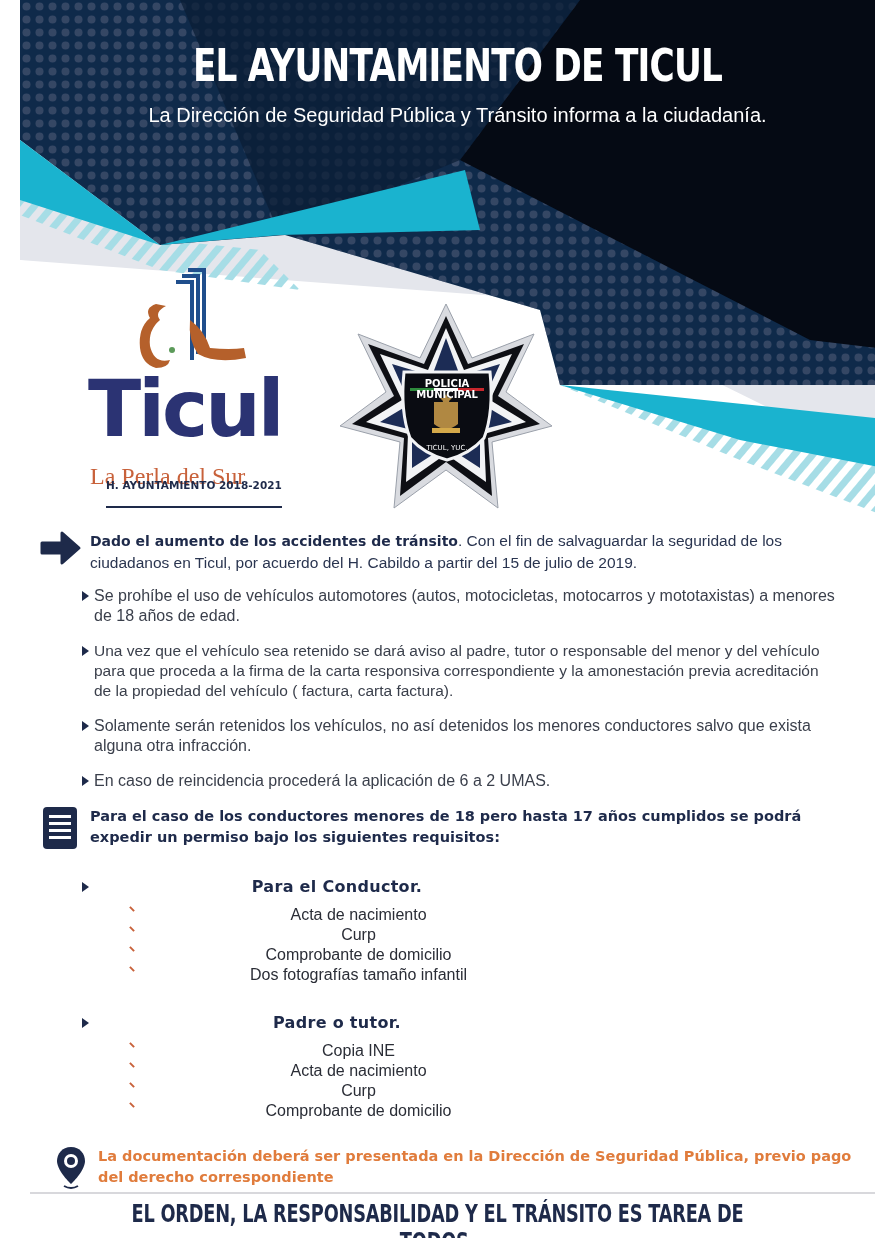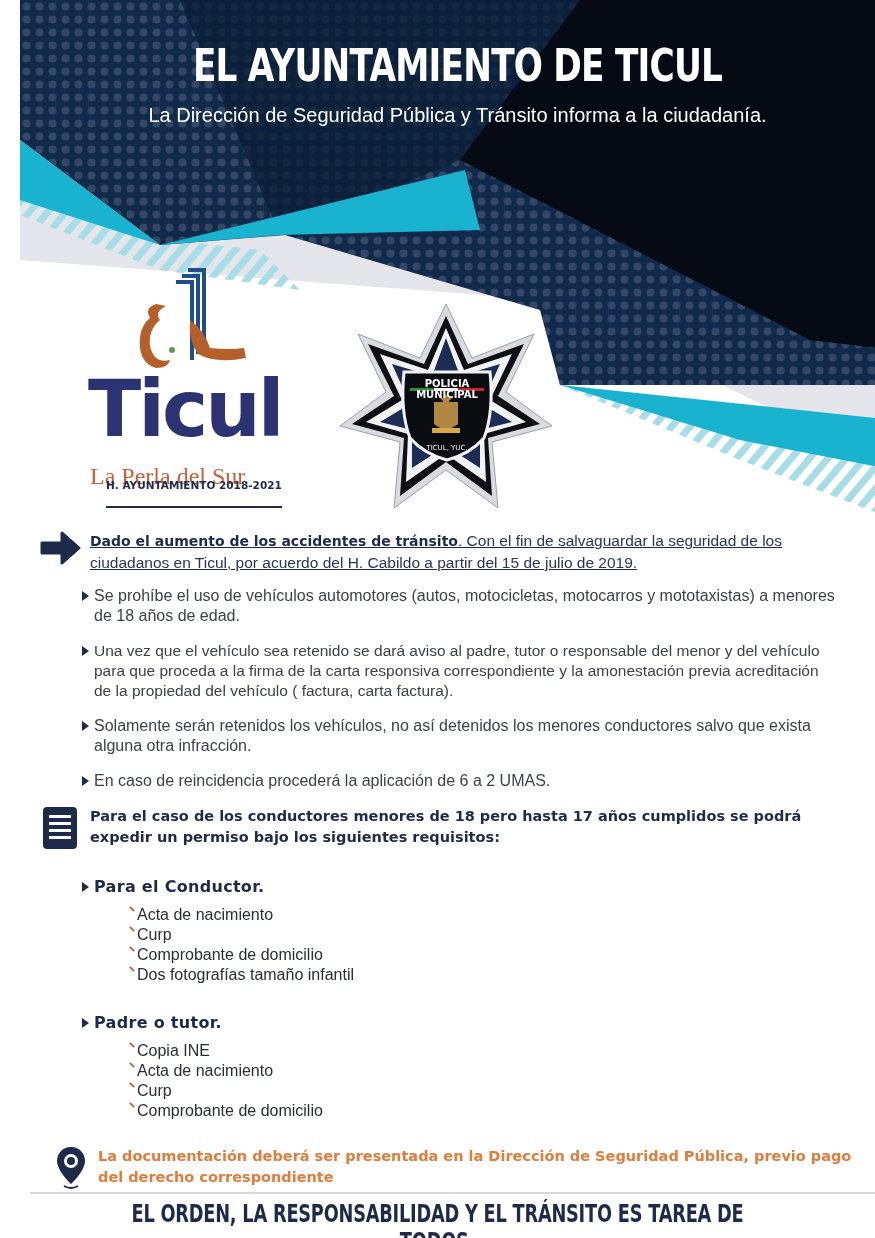--- a/index.html
+++ b/index.html
@@ -38,34 +38,34 @@
     .badge { position: absolute; left: 318px; top: 302px; width: 216px; height: 216px; }
     .badge .txt-top {
       position: absolute; left: 66px; top: 76px; width: 86px; text-align: center;
       font-family: "DejaVu Sans", sans-serif; font-weight: bold; font-size: 10px; color: #ffffff;
     }
     .badge .txt-bottom {
       position: absolute; left: 66px; top: 142px; width: 86px; text-align: center;
       font-family: "DejaVu Sans", sans-serif; font-size: 7px; color: #ffffff;
     }
 
-    .intro { position: absolute; left: 40px; top: 530px; width: 800px; text-decoration: underline; }
+    .intro { position: absolute; left: 40px; top: 530px; width: 800px; }
     .intro .arrow { position: absolute; left: 0; top: 0; width: 42px; height: 36px; }
     .intro p { margin-left: 50px; font-size: 15.5px; line-height: 21px; color: #2a3550; }
     .intro p b { font-family: "DejaVu Sans", sans-serif; font-weight: bold; color: #1e2a4a; font-size: 14px; }
 
     .rules { position: absolute; left: 80px; top: 586px; width: 760px; }
     .rule { position: relative; padding-left: 14px; font-size: 16px; line-height: 20px; color: #3a3f4b; margin-bottom: 15px; }
     .rule .tri { position: absolute; left: 2px; top: 5px; width: 0; height: 0; border-top: 5px solid transparent; border-bottom: 5px solid transparent; border-left: 7px solid #1e2a4a; }
 
     .permit { position: absolute; left: 42px; top: 806px; width: 800px; }
     .permit .doc-icon { position: absolute; left: 0; top: 0; width: 36px; height: 44px; }
     .permit p { margin-left: 48px; font-family: "DejaVu Sans", sans-serif; font-weight: bold; font-size: 14.5px; line-height: 21px; color: #1e2a4a; }
 
-    .group { position: absolute; left: 80px; width: 500px; }
+    .group { position: absolute; left: 80px; width: 500px; text-align: center; }
     .group .head { position: relative; padding-left: 14px; font-family: "DejaVu Sans", sans-serif; font-weight: bold; font-size: 16px; color: #1e2a4a; line-height: 20px; letter-spacing: 0.3px; }
     .group .head .tri { position: absolute; left: 2px; top: 5px; width: 0; height: 0; border-top: 5px solid transparent; border-bottom: 5px solid transparent; border-left: 7px solid #1e2a4a; }
     .group ul { list-style: none; margin-top: 8px; margin-left: 48px; }
     .group li { position: relative; padding-left: 9px; font-size: 16px; line-height: 20px; color: #2a2d36; }
     .group li .tick { position: absolute; left: 1px; top: 3px; width: 6px; height: 2px; background: #c8613a; transform: rotate(45deg); }
 
     .docnote { position: absolute; left: 56px; top: 1146px; width: 800px; }
     .docnote .pin { position: absolute; left: 0; top: 0; width: 30px; height: 44px; }
     .docnote p { margin-left: 42px; font-family: "DejaVu Sans", sans-serif; font-weight: bold; font-size: 14.5px; line-height: 21px; color: #e07c3c; }
 

